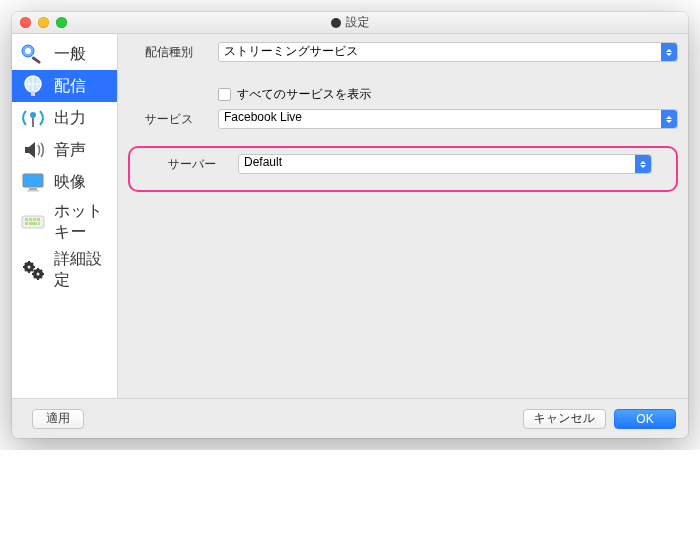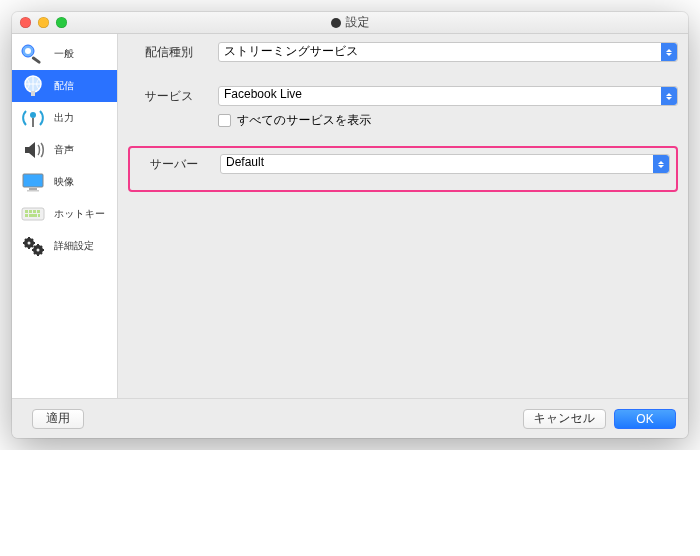--- a/index.html
+++ b/index.html
@@ -33,36 +33,36 @@
 .traffic { display:flex; gap:7px; margin-left:8px; }
 .dot { width:11px; height:11px; border-radius:50%; box-shadow: inset 0 0 0 .5px rgba(0,0,0,.2); }
 .dot.r{background:#ff5f57;} .dot.y{background:#ffbd2e;} .dot.g{background:#28c940;}
 .title-center{position:absolute;left:0;right:0;display:flex;justify-content:center;align-items:center;gap:5px;pointer-events:none;font-size:12px;color:#444;}
 .title-ico{width:10px;height:10px;border-radius:50%;background:#333;}
 .body{flex:1;display:flex;min-height:0;}
 .sidebar{width:106px;background:#fff;border-right:1px solid #d8d8d8;display:flex;flex-direction:column;padding-top:4px;}
 .sb-item{display:flex;align-items:center;gap:6px;padding:3px 6px;cursor:default;color:#333;min-height:30px;}
 .sb-item.selected{background:#2a72ff;color:#fff;}
 .sb-icon{width:30px;height:26px;flex:0 0 30px;display:flex;align-items:center;justify-content:center;}
-.sb-label{font-size:10px;}
+.sb-label{font-size:16px;}
 .main{flex:1;position:relative;background:#ececec;}
 .form{position:absolute;top:8px;left:10px;right:10px;}
 .row{display:flex;align-items:center;margin-bottom:6px;}
 .lbl{width:90px;text-align:center;padding-right:8px;color:#333;font-size:12px;}
 .field{flex:1;display:flex;align-items:center;gap:6px;}
 .select,.text-input{
   height:20px;border:1px solid #c8c8c8;border-radius:3px;background:#fff;font-size:12px;padding:0 5px;width:100%;position:relative;
 }
 .select{padding-right:18px;}
 .sel-arrows{position:absolute;right:0;top:0;bottom:0;width:16px;background:#3b82f6;border-radius:0 3px 3px 0;display:flex;flex-direction:column;align-items:center;justify-content:center;gap:0;}
 .sel-arrows::before,.sel-arrows::after{content:"";width:0;height:0;border-left:3px solid transparent;border-right:3px solid transparent;}
 .sel-arrows::before{border-bottom:3px solid #fff;margin-bottom:1px;}
 .sel-arrows::after{border-top:3px solid #fff;}
 .checkbox{width:13px;height:13px;border:1px solid #b5b5b5;border-radius:2px;background:#fff;flex:0 0 13px;}
-.highlight{border:2px solid #f23b8a;border-radius:4px;padding:6px 6px 8px;margin-top:17px;}
+.highlight{border:2px solid #f23b8a;border-radius:10px;padding:6px 24px 8px;margin-top:17px;}
 .highlight .lbl{width:84px;}
 .btn{height:20px;padding:0 10px;border:1px solid #c5c5c5;border-radius:4px;background:linear-gradient(#fff,#f2f2f2);font-size:12px;color:#333;display:inline-flex;align-items:center;justify-content:center;}
 .btn.primary{background:linear-gradient(#4aa3ff,#1e78ff);color:#fff;border-color:#2a72ff;}
 .footer{height:40px;border-top:1px solid #d8d8d8;background:#ececec;display:flex;align-items:center;padding:0 12px;}
 .footer .spacer{flex:1;}
 .footer .btn{min-width:62px;margin-left:8px;}
 .footer .apply{min-width:52px;}
 svg{display:block;}
 </style>
 </head>
@@ -176,33 +176,33 @@
             <div class="select">
               <span>ストリーミングサービス</span>
               <span class="sel-arrows"></span>
             </div>
           </div>
         </div>
 
         <div style="height:18px"></div>
 
         <div class="row">
+          <div class="lbl"></div>
+          <div class="field">
+            <span class="checkbox"></span>
+            <span>すべてのサービスを表示</span>
+          </div>
+        </div>
+        <div class="row">
           <div class="lbl">サービス</div>
           <div class="field">
             <div class="select">
               <span>Facebook Live</span>
               <span class="sel-arrows"></span>
             </div>
-          </div>
-        </div>
-        <div class="row">
-          <div class="lbl"></div>
-          <div class="field">
-            <span class="checkbox"></span>
-            <span>すべてのサービスを表示</span>
           </div>
         </div>
 
         <div class="highlight">
           <div class="row" style="margin-bottom:8px">
             <div class="lbl">サーバー</div>
             <div class="field">
               <div class="select">
                 <span>Default</span>
                 <span class="sel-arrows"></span>

